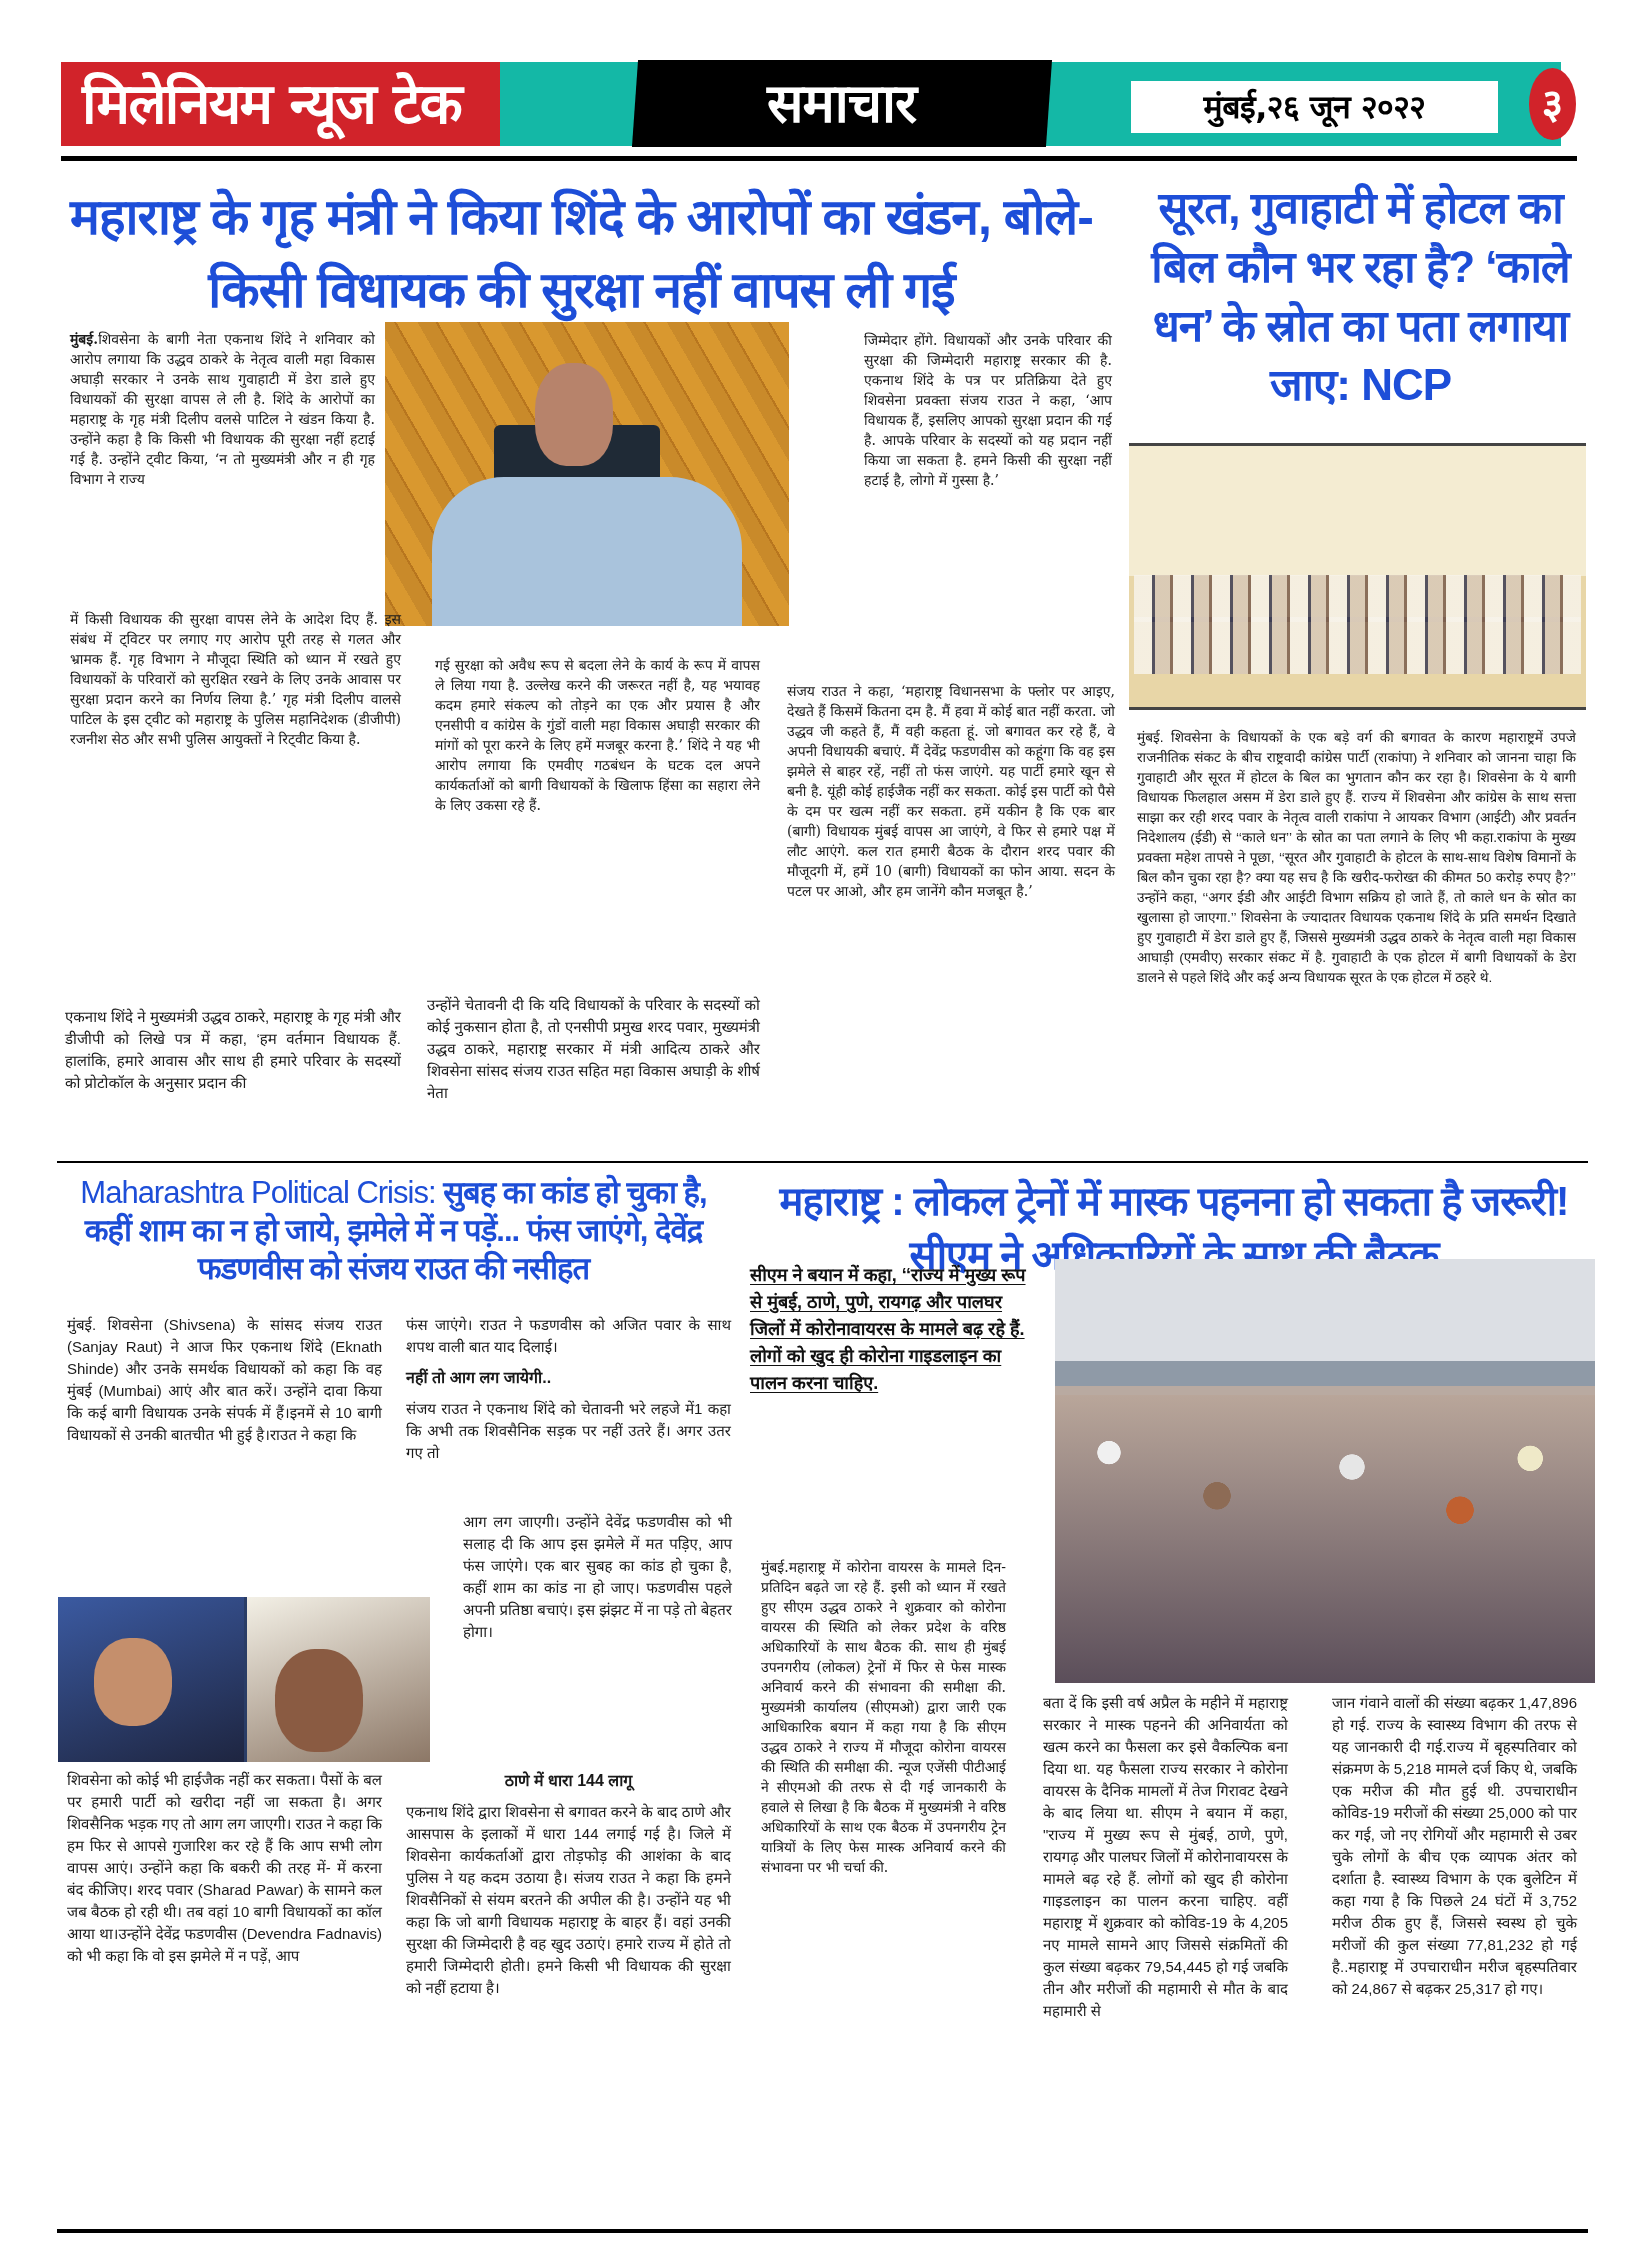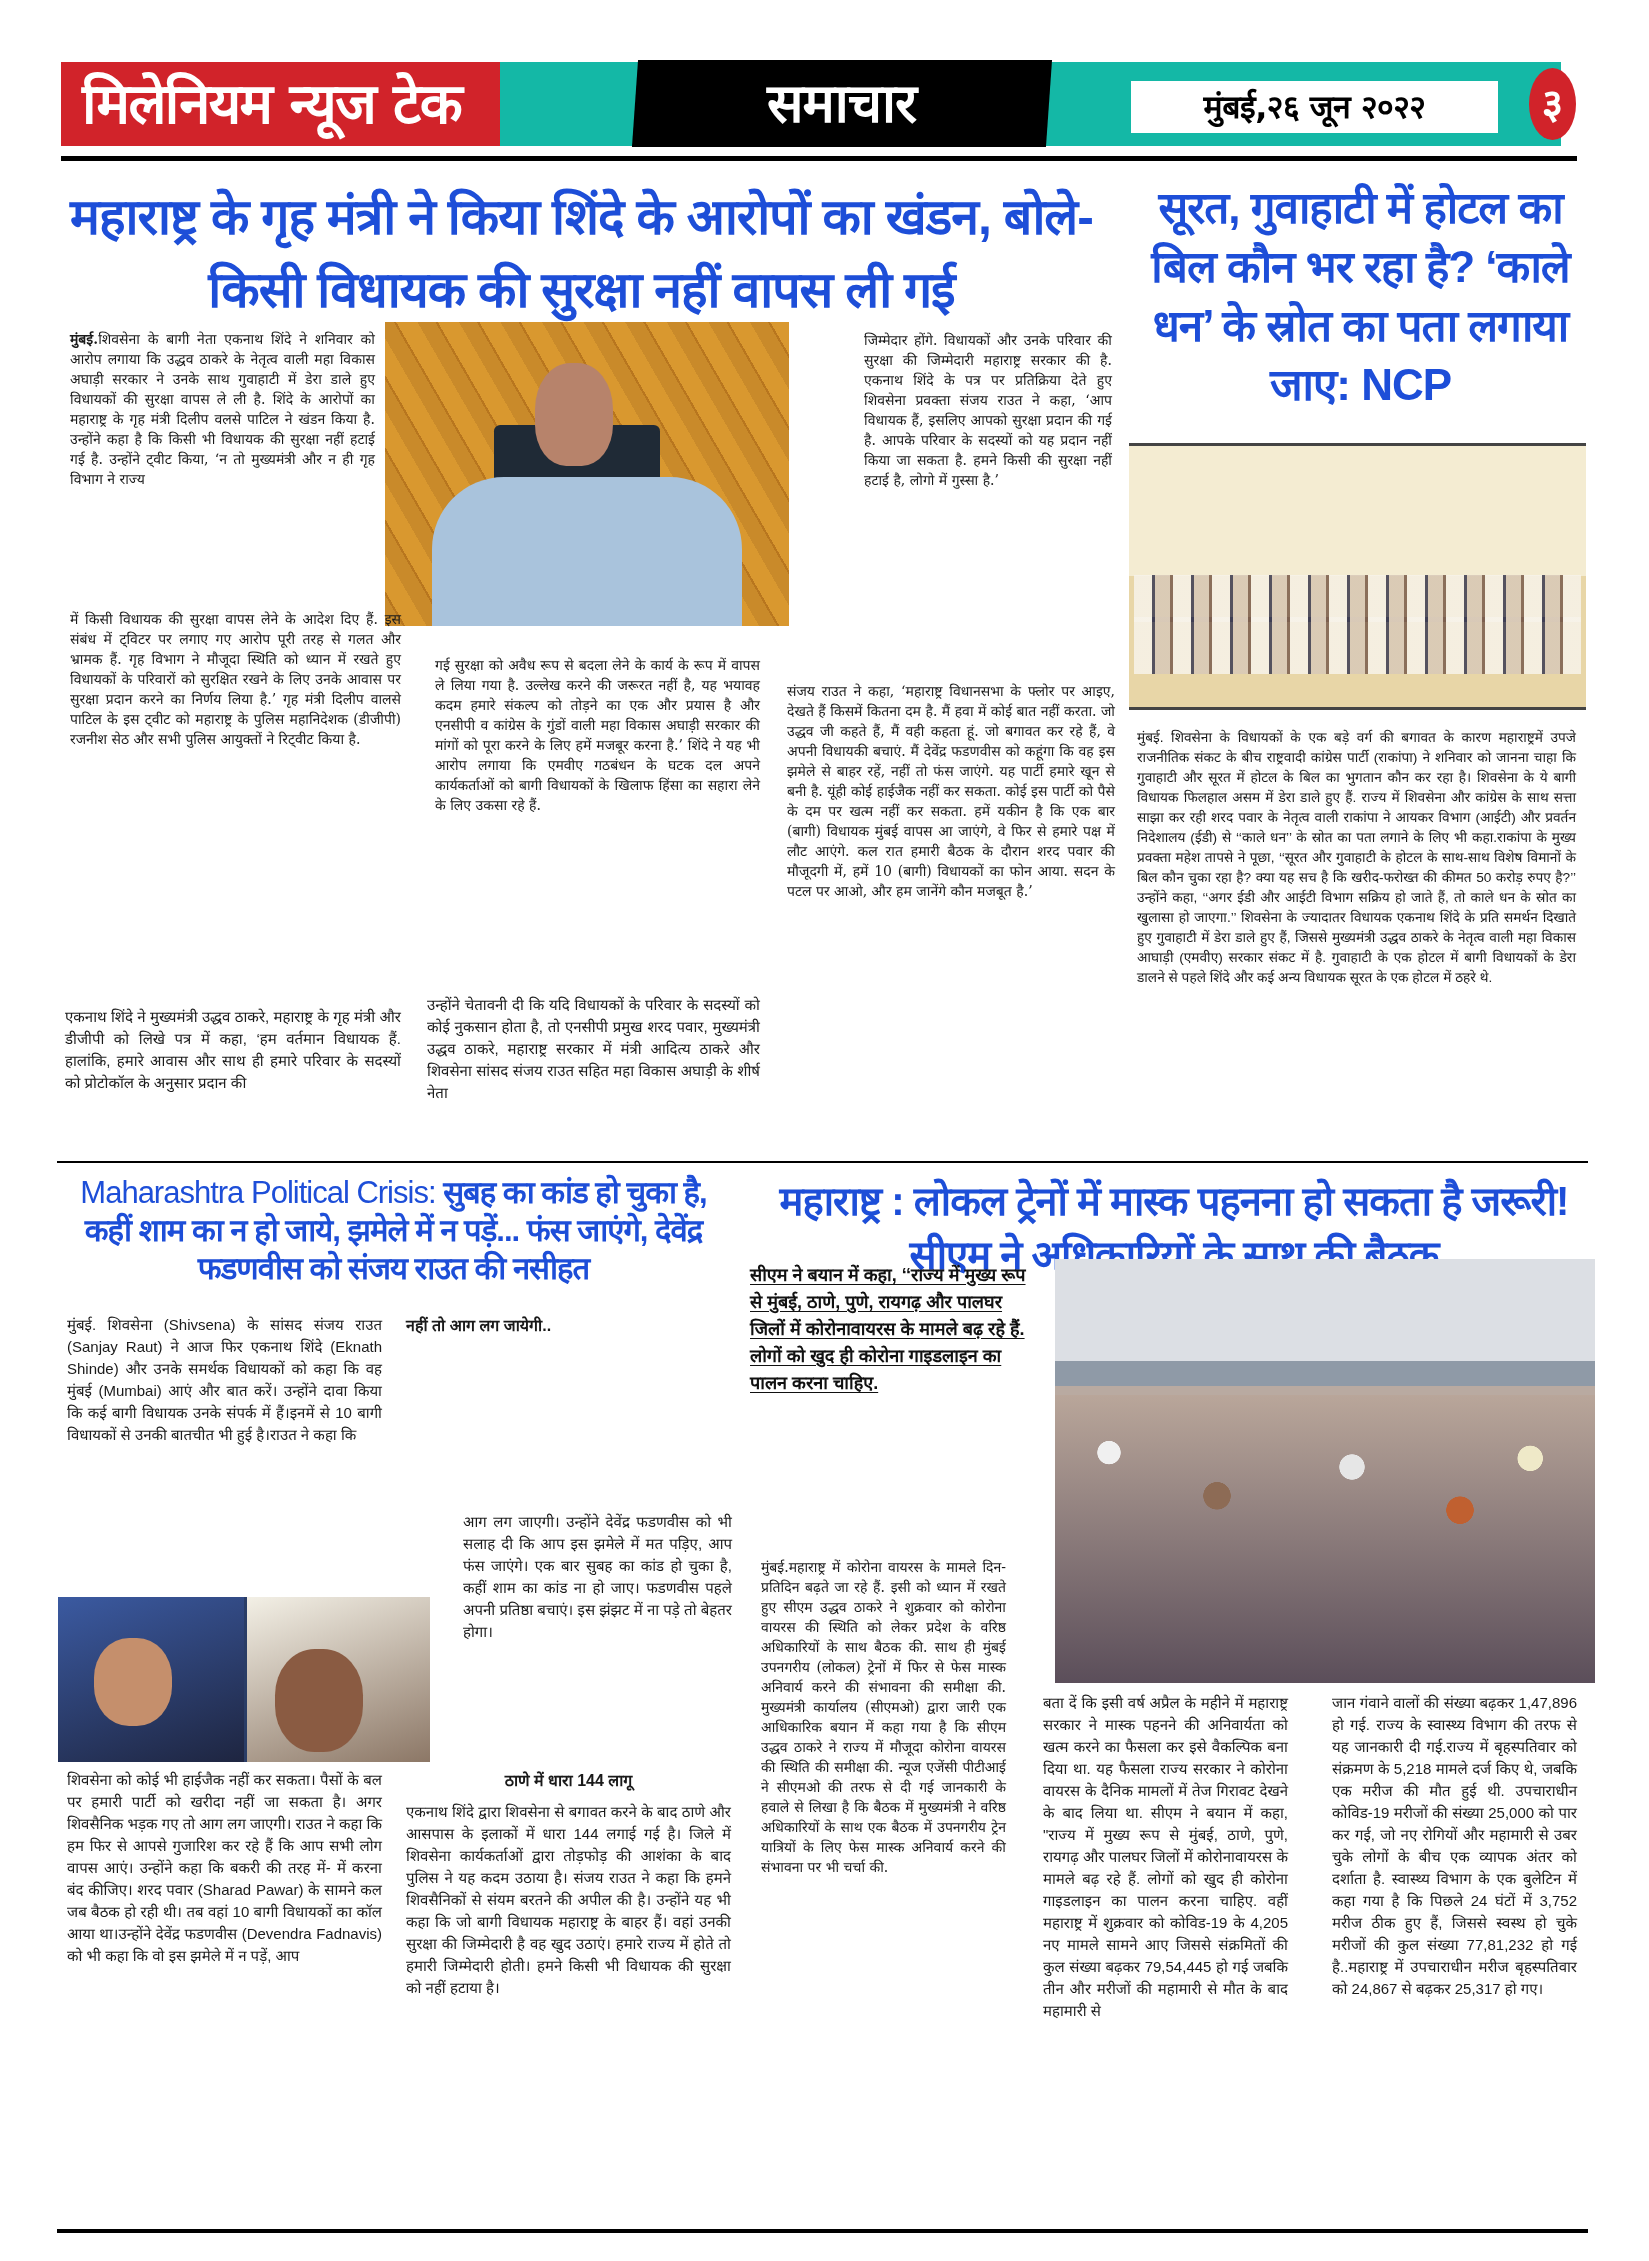--- a/index.html
+++ b/index.html
@@ -145,21 +145,23 @@
 <div class="photo photo-pair">
   <div class="left"></div>
   <div class="right"></div>
   <div class="face1"></div>
   <div class="face2"></div>
 </div>
 <div class="txt cond t5b">
   <p>शिवसेना को कोई भी हाईजैक नहीं कर सकता। पैसों के बल पर हमारी पार्टी को खरीदा नहीं जा सकता है। अगर शिवसैनिक भड़क गए तो आग लग जाएगी। राउत ने कहा कि हम फिर से आपसे गुजारिश कर रहे हैं कि आप सभी लोग वापस आएं। उन्होंने कहा कि बकरी की तरह में- में करना बंद कीजिए। शरद पवार (Sharad Pawar) के सामने कल जब बैठक हो रही थी। तब वहां 10 बागी विधायकों का कॉल आया था।उन्होंने देवेंद्र फडणवीस (Devendra Fadnavis) को भी कहा कि वो इस झमेले में न पड़ें, आप</p>
 </div>
 <div class="txt cond t6">
+  <p>फंस जाएंगे। राउत ने फडणवीस को अजित पवार के साथ शपथ वाली बात याद दिलाई।</p>
   <p class="sub">नहीं तो आग लग जायेगी..</p>
+  <p>संजय राउत ने एकनाथ शिंदे को चेतावनी भरे लहजे में1 कहा कि अभी तक शिवसैनिक सड़क पर नहीं उतरे हैं। अगर उतर गए तो</p>
 </div>
 <div class="txt cond t6b" style="top:1503px;">
   <p>आग लग जाएगी। उन्होंने देवेंद्र फडणवीस को भी सलाह दी कि आप इस झमेले में मत पड़िए, आप फंस जाएंगे। एक बार सुबह का कांड हो चुका है, कहीं शाम का कांड ना हो जाए। फडणवीस पहले अपनी प्रतिष्ठा बचाएं। इस झंझट में ना पड़े तो बेहतर होगा।</p>
 </div>
 <div class="txt cond t6c">
   <p class="sub" style="text-align:center;">ठाणे में धारा 144 लागू</p>
   <p>एकनाथ शिंदे द्वारा शिवसेना से बगावत करने के बाद ठाणे और आसपास के इलाकों में धारा 144 लगाई गई है। जिले में शिवसेना कार्यकर्ताओं द्वारा तोड़फोड़ की आशंका के बाद पुलिस ने यह कदम उठाया है। संजय राउत ने कहा कि हमने शिवसैनिकों से संयम बरतने की अपील की है। उन्होंने यह भी कहा कि जो बागी विधायक महाराष्ट्र के बाहर हैं। वहां उनकी सुरक्षा की जिम्मेदारी है वह खुद उठाएं। हमारे राज्य में होते तो हमारी जिम्मेदारी होती। हमने किसी भी विधायक की सुरक्षा को नहीं हटाया है।</p>
 </div>
 
 <h2 class="hl hl-train">महाराष्ट्र : लोकल ट्रेनों में मास्क पहनना हो सकता है जरूरी! सीएम ने अधिकारियों के साथ की बैठक</h2>

